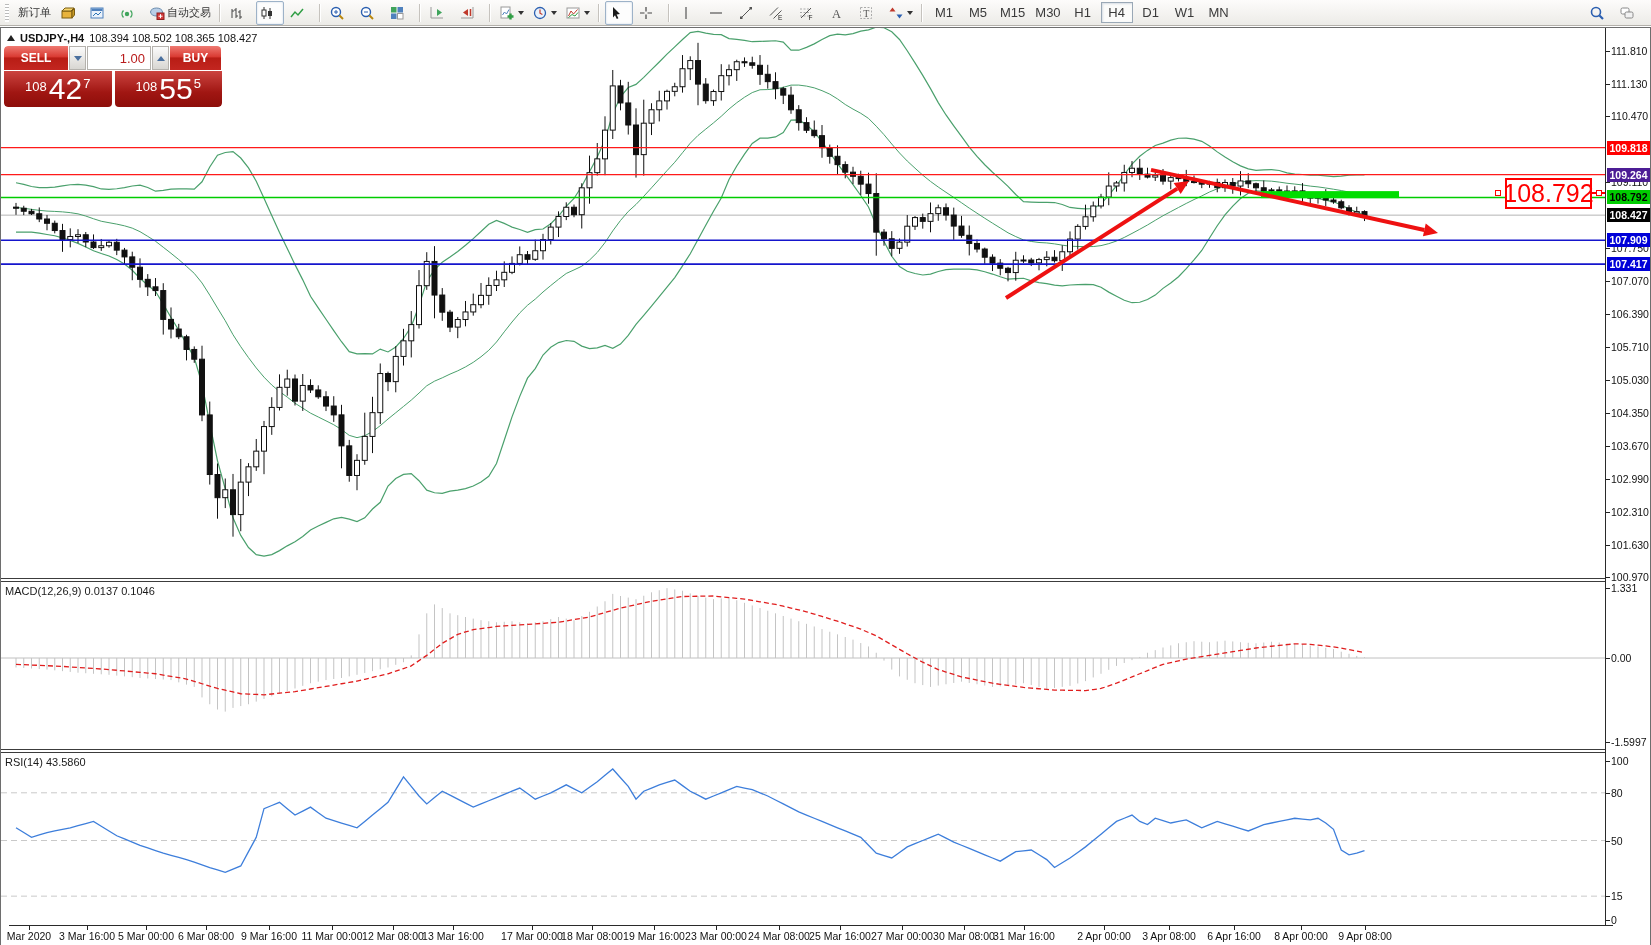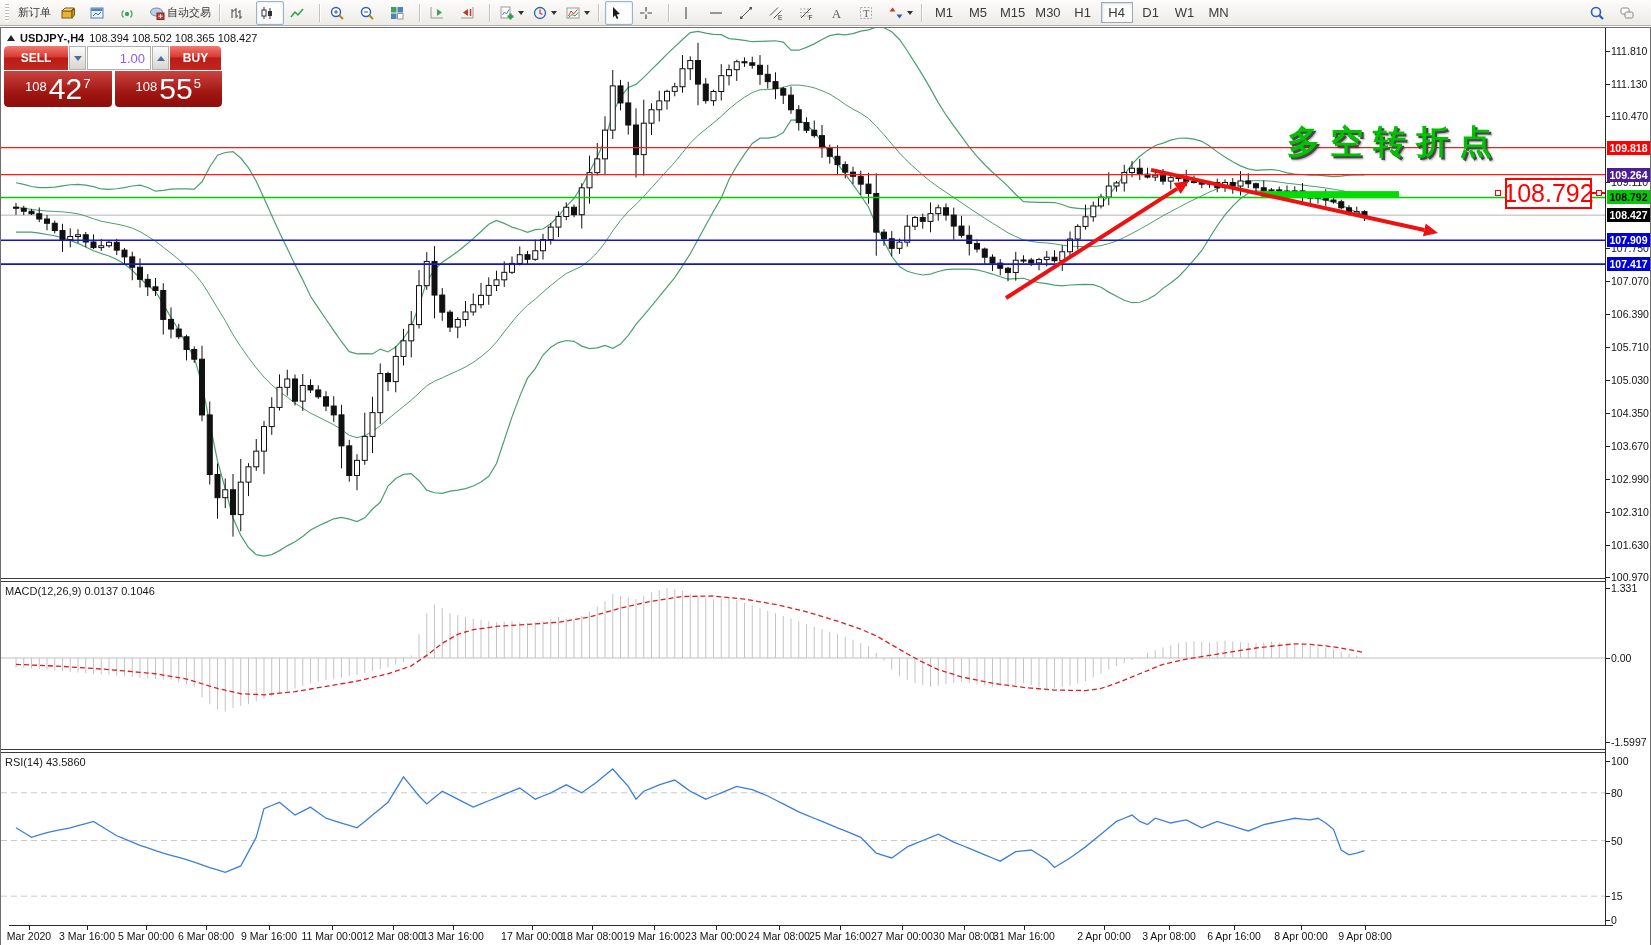--- a/index.html
+++ b/index.html
@@ -42,21 +42,21 @@
     display:flex;align-items:center;justify-content:center;font-family:inherit;}
   .ocp-sell{width:64px;border-radius:4px 0 0 0;}
   .ocp-buy{width:51px;border-radius:0 4px 0 0;}
   .ocp-spin{width:17px;background:linear-gradient(#fbfbfb,#d8d6d2);border:1px solid #b5b2ad;
     box-sizing:border-box;display:flex;align-items:center;justify-content:center;}
   .spin-tri-up{width:0;height:0;border-left:4px solid transparent;border-right:4px solid transparent;
     border-bottom:5px solid #4a6f9e;}
   .spin-tri-down{width:0;height:0;border-left:4px solid transparent;border-right:4px solid transparent;
     border-top:5px solid #4a6f9e;}
   .ocp-vol{width:64px;background:#fff;border:1px solid #b5b2ad;box-sizing:border-box;
-    font-size:13px;color:#8b5cf6;display:flex;align-items:center;justify-content:flex-end;padding-right:5px;}
+    font-size:13px;color:#b91c1c;display:flex;align-items:center;justify-content:flex-end;padding-right:5px;}
   .ocp-bottom{display:flex;height:36px;gap:3px;margin-top:1px;}
   .px-block{flex:1;background:linear-gradient(#cb4440,#a01612 60%,#8d0e0a);color:#fff;
     display:flex;align-items:center;justify-content:center;border-radius:0 0 4px 4px;}
   .px-sm{font-size:13px;margin:10px 2px 16px 0;}
   .px-bg{font-size:30px;line-height:30px;}
   .px-sup{font-size:13px;margin:-12px 0 0 1px;}
   
   .price-axis{position:absolute;left:1604px;top:0;width:45px;height:897px;background:#fff;
     border-left:1px solid #2a2a2a;box-sizing:border-box;}
   .pa-label{position:absolute;left:5px;font-size:10.5px;color:#111;white-space:nowrap;}
@@ -1026,21 +1026,20 @@
         <div class="pa-label" style="top: 758.8px;">80</div>
         <div class="pa-tick" style="top: 764.8px;"></div>
         <div class="pa-label" style="top: 806.5px;">50</div>
         <div class="pa-tick" style="top: 812.5px;"></div>
         <div class="pa-label" style="top: 862.15px;">15</div>
         <div class="pa-tick" style="top: 868.15px;"></div>
         <div class="pa-label" style="top: 886px;">0</div>
         <div class="pa-tick" style="top: 892px;"></div>
       </div>
 
-    <div class="cn-note">多空转折点</div>
     <div class="callout">
       <span>108.792</span>
     </div>
     <div class="callout-line"></div>
     <div class="callout-sq sq1"></div>
     <div class="callout-sq sq2"></div>
   </div>
 </div>
 
 </body></html>

